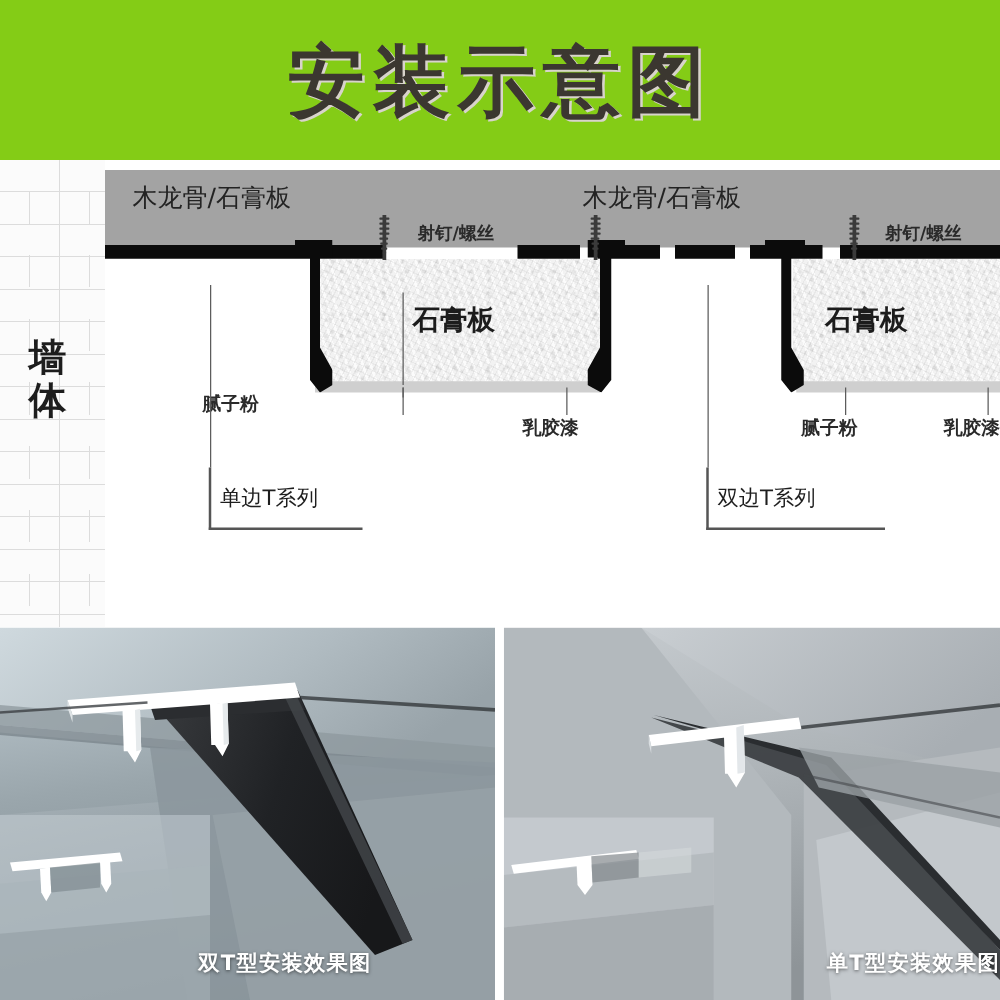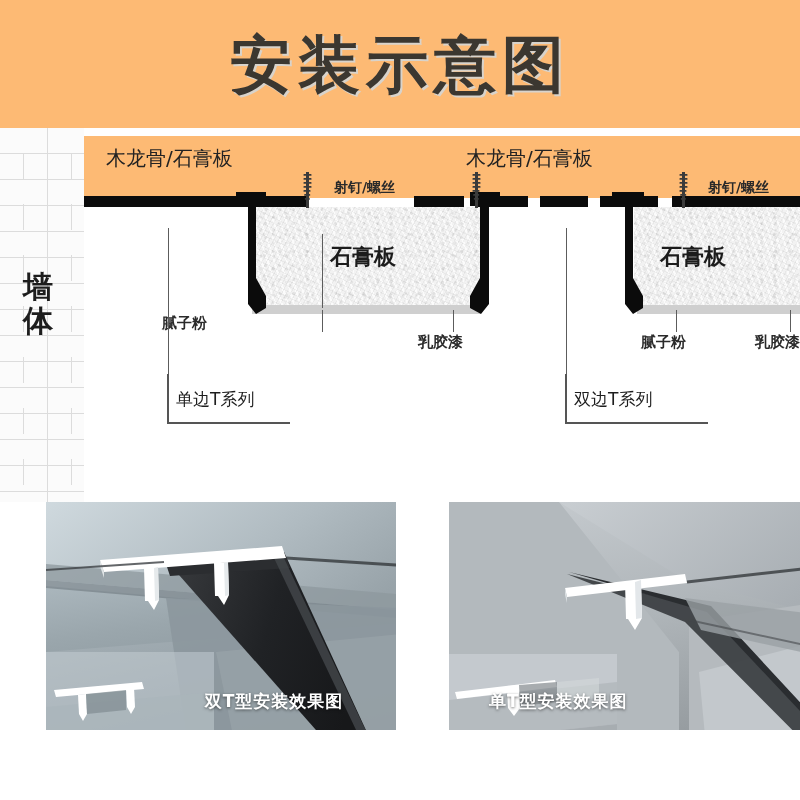--- a/index.html
+++ b/index.html
@@ -7,21 +7,21 @@
     width: 800px; height: 800px;
     background: #ffffff;
     font-family: "DejaVu Sans", "Liberation Sans", sans-serif;
     overflow: hidden;
   }
   #page { position: relative; width: 800px; height: 800px; background: #fff; }
 
   
   .title-band {
     position: absolute; left: 0; top: 0; width: 800px; height: 128px;
-    background: #fdba74;
+    background: #84cc16;
   }
   .title-text {
     position: absolute; left: 0; top: 28px; width: 800px;
     text-align: center;
     font-size: 62px; line-height: 74px;
     font-weight: 700;
     color: #3b3730;
     letter-spacing: 6px;
     text-shadow: 2px 2px 0 #d8d3cb;
     font-family: "DejaVu Sans", "Liberation Sans", sans-serif;
@@ -63,21 +63,21 @@
   .wall-label {
     position: absolute; left: 6px; top: 142px; width: 64px;
     font-size: 30px; line-height: 34px; font-weight: 700;
     color: #1d1d1d; text-align: center; letter-spacing: 0px;
   }
   .wall-label span { display: block; }
 
   
   .joist {
     position: absolute; left: 84px; top: 8px; width: 716px; height: 62px;
-    background: #fdba74;
+    background: #a3a3a3;
   }
   .joist-label {
     position: absolute; top: 10px;
     font-size: 20px; line-height: 24px; color: #232323; font-weight: 500;
     white-space: nowrap;
   }
   .joist-label.a { left: 22px; }
   .joist-label.b { left: 382px; }
 
   .screw-label {
@@ -145,34 +145,34 @@
     font-size: 17px; line-height: 25px; color: #1e1e1e; font-weight: 500;
     white-space: nowrap;
   }
 
   
   .photos {
     position: absolute; left: 0; top: 502px; width: 800px; height: 298px;
     background: #ffffff;
   }
   .photo {
-    position: absolute; top: 0; height: 228px; overflow: hidden; padding-left: 46px;
+    position: absolute; top: 0; height: 298px; overflow: hidden;
   }
   .photo.left  { left: 0px;   width: 396px; }
   .photo.right { left: 403px; width: 397px; }
 
   .caption {
     position: absolute; bottom: 18px; width: 100%;
     text-align: center;
     font-size: 17px; line-height: 21px; color: #ffffff; font-weight: 700;
     letter-spacing: 1px;
     text-shadow: 0 1px 3px rgba(0,0,0,.55);
   }
   .photo.left .caption  { text-align: center; padding-left: 60px; }
-  .photo.right .caption { text-align: left; padding-left: 40px; }
+  .photo.right .caption { text-align: right; padding-left: 40px; }
 
   svg { display: block; }
 </style>
 </head>
 <body>
 
 <div id="page">
 
   <div class="title-band">
     <div class="title-text">安装示意图</div>

